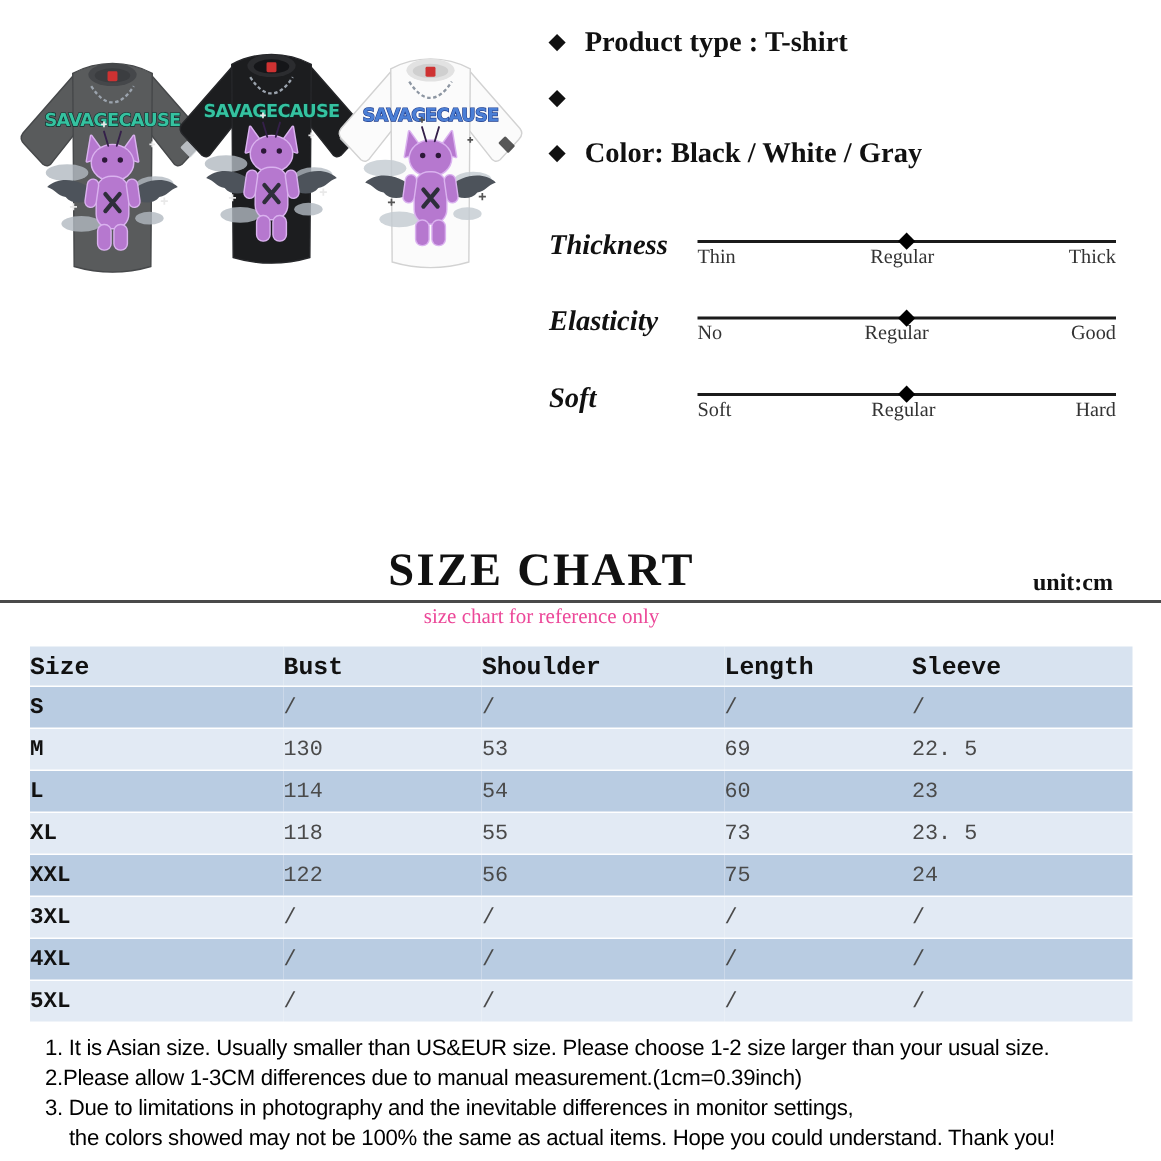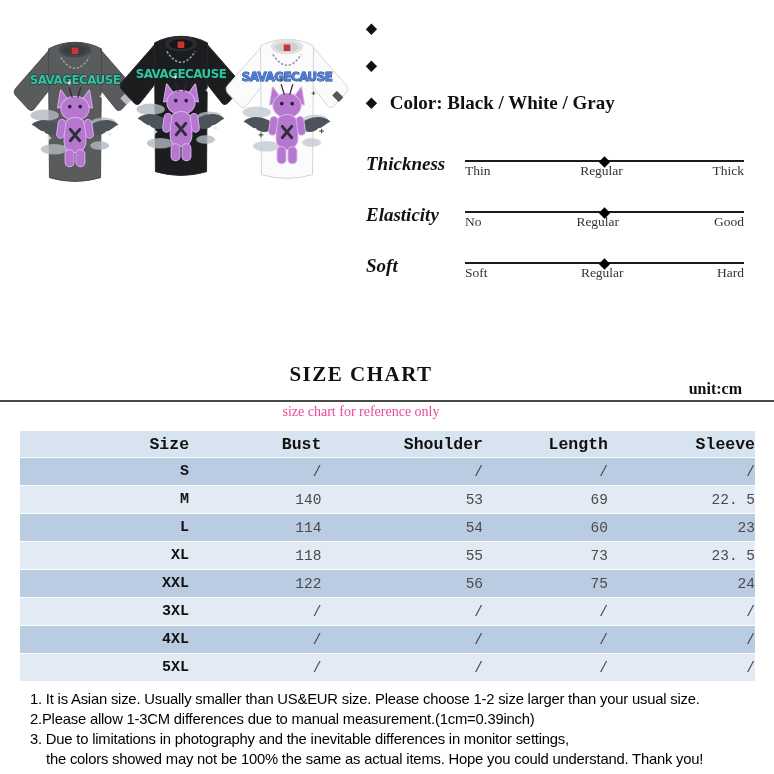--- a/index.html
+++ b/index.html
@@ -53,31 +53,31 @@
   .attr-name { width:99px; font-style:italic; font-weight:bold; font-size:19px; padding-top:2px; }
   .attr-scale { flex:1; margin-top:13px; }
   .attr-line { border-top:2px solid #1b1b1b; position:relative; }
   .attr-marker { position:absolute; left:50%; top:0; transform:translate(-50%,-54%);
                  font-size:15px; line-height:1; color:#000; }
   .attr-labels { display:flex; justify-content:space-between; font-size:13.5px;
                  color:#333; margin-top:1px; }
 
   
   .sc-head { margin-top:80px; position:relative; height:38px; }
-  .sc-title { text-align:center; padding-right:52px; font-size:21px; font-weight:bold;
+  .sc-title { text-align:center; padding-right:52px; font-size:31px; font-weight:bold;
               letter-spacing:1.5px; }
   .sc-unit { position:absolute; right:32px; bottom:2px; font-size:16px; font-weight:bold; }
   .sc-rule { border-top:2.5px solid #4a4a4a; }
   .sc-sub { text-align:center; padding-right:52px; color:#ec4899; font-size:14px;
             margin-top:2px; }
 
   
   table.sizes { width:735px; margin:10px 19px 0 20px; border-collapse:separate;
                 border-spacing:0 1px; table-layout:fixed;
-                font-family:"Liberation Mono", monospace; text-align:right; }
+                font-family:"Liberation Mono", monospace; text-align:left; }
   table.sizes col.c1 { width:23%; } table.sizes col.c2 { width:18%; }
   table.sizes col.c3 { width:22%; } table.sizes col.c4 { width:17%; }
   table.sizes col.c5 { width:20%; }
   table.sizes th { height:26px; font-size:16.5px; font-weight:bold; color:#111;
                    background:#d8e3f0; }
   table.sizes td { height:27px; font-size:14.5px; color:#4a4a4a; }
   table.sizes td.sizecol { font-weight:bold; color:#111; font-size:15px; }
   tr.dark td { background:#b9cce2; }
   tr.light td { background:#e2eaf4; }
 
@@ -191,20 +191,21 @@
           <path class="cross" d="M-5,3 L5,15 M5,3 L-5,15"></path>
           <path class="spark" d="M-30,12 h5 m-2.5,-2.5 v5 M34,8 h5 m-2.5,-2.5 v5 M-8,-46 h4 m-2,-2 v4 M26,-32 h4 m-2,-2 v4"></path>
         </g>
         <rect class="patch" x="124" y="72" width="10" height="7" rx="1" transform="rotate(45 129 75)"></rect>
       </svg>
     </div>
 
     <div class="info">
       <div class="bullet">
         <span class="dmd">◆</span>
+        <span>Product type : T-shirt</span>
       </div>
       <div class="bullet">
         <span class="dmd">◆</span>
       </div>
       <div class="bullet">
         <span class="dmd">◆</span>
         <span>Color: Black / White / Gray</span>
       </div>
 
       <div class="attrs">
@@ -278,21 +279,21 @@
     <tbody>
       <tr class="dark">
         <td class="sizecol">S</td>
         <td>/</td>
         <td>/</td>
         <td>/</td>
         <td>/</td>
       </tr>
       <tr class="light">
         <td class="sizecol">M</td>
-        <td>140</td>
+        <td>130</td>
         <td>53</td>
         <td>69</td>
         <td>22. 5</td>
       </tr>
       <tr class="dark">
         <td class="sizecol">L</td>
         <td>114</td>
         <td>54</td>
         <td>60</td>
         <td>23</td>

